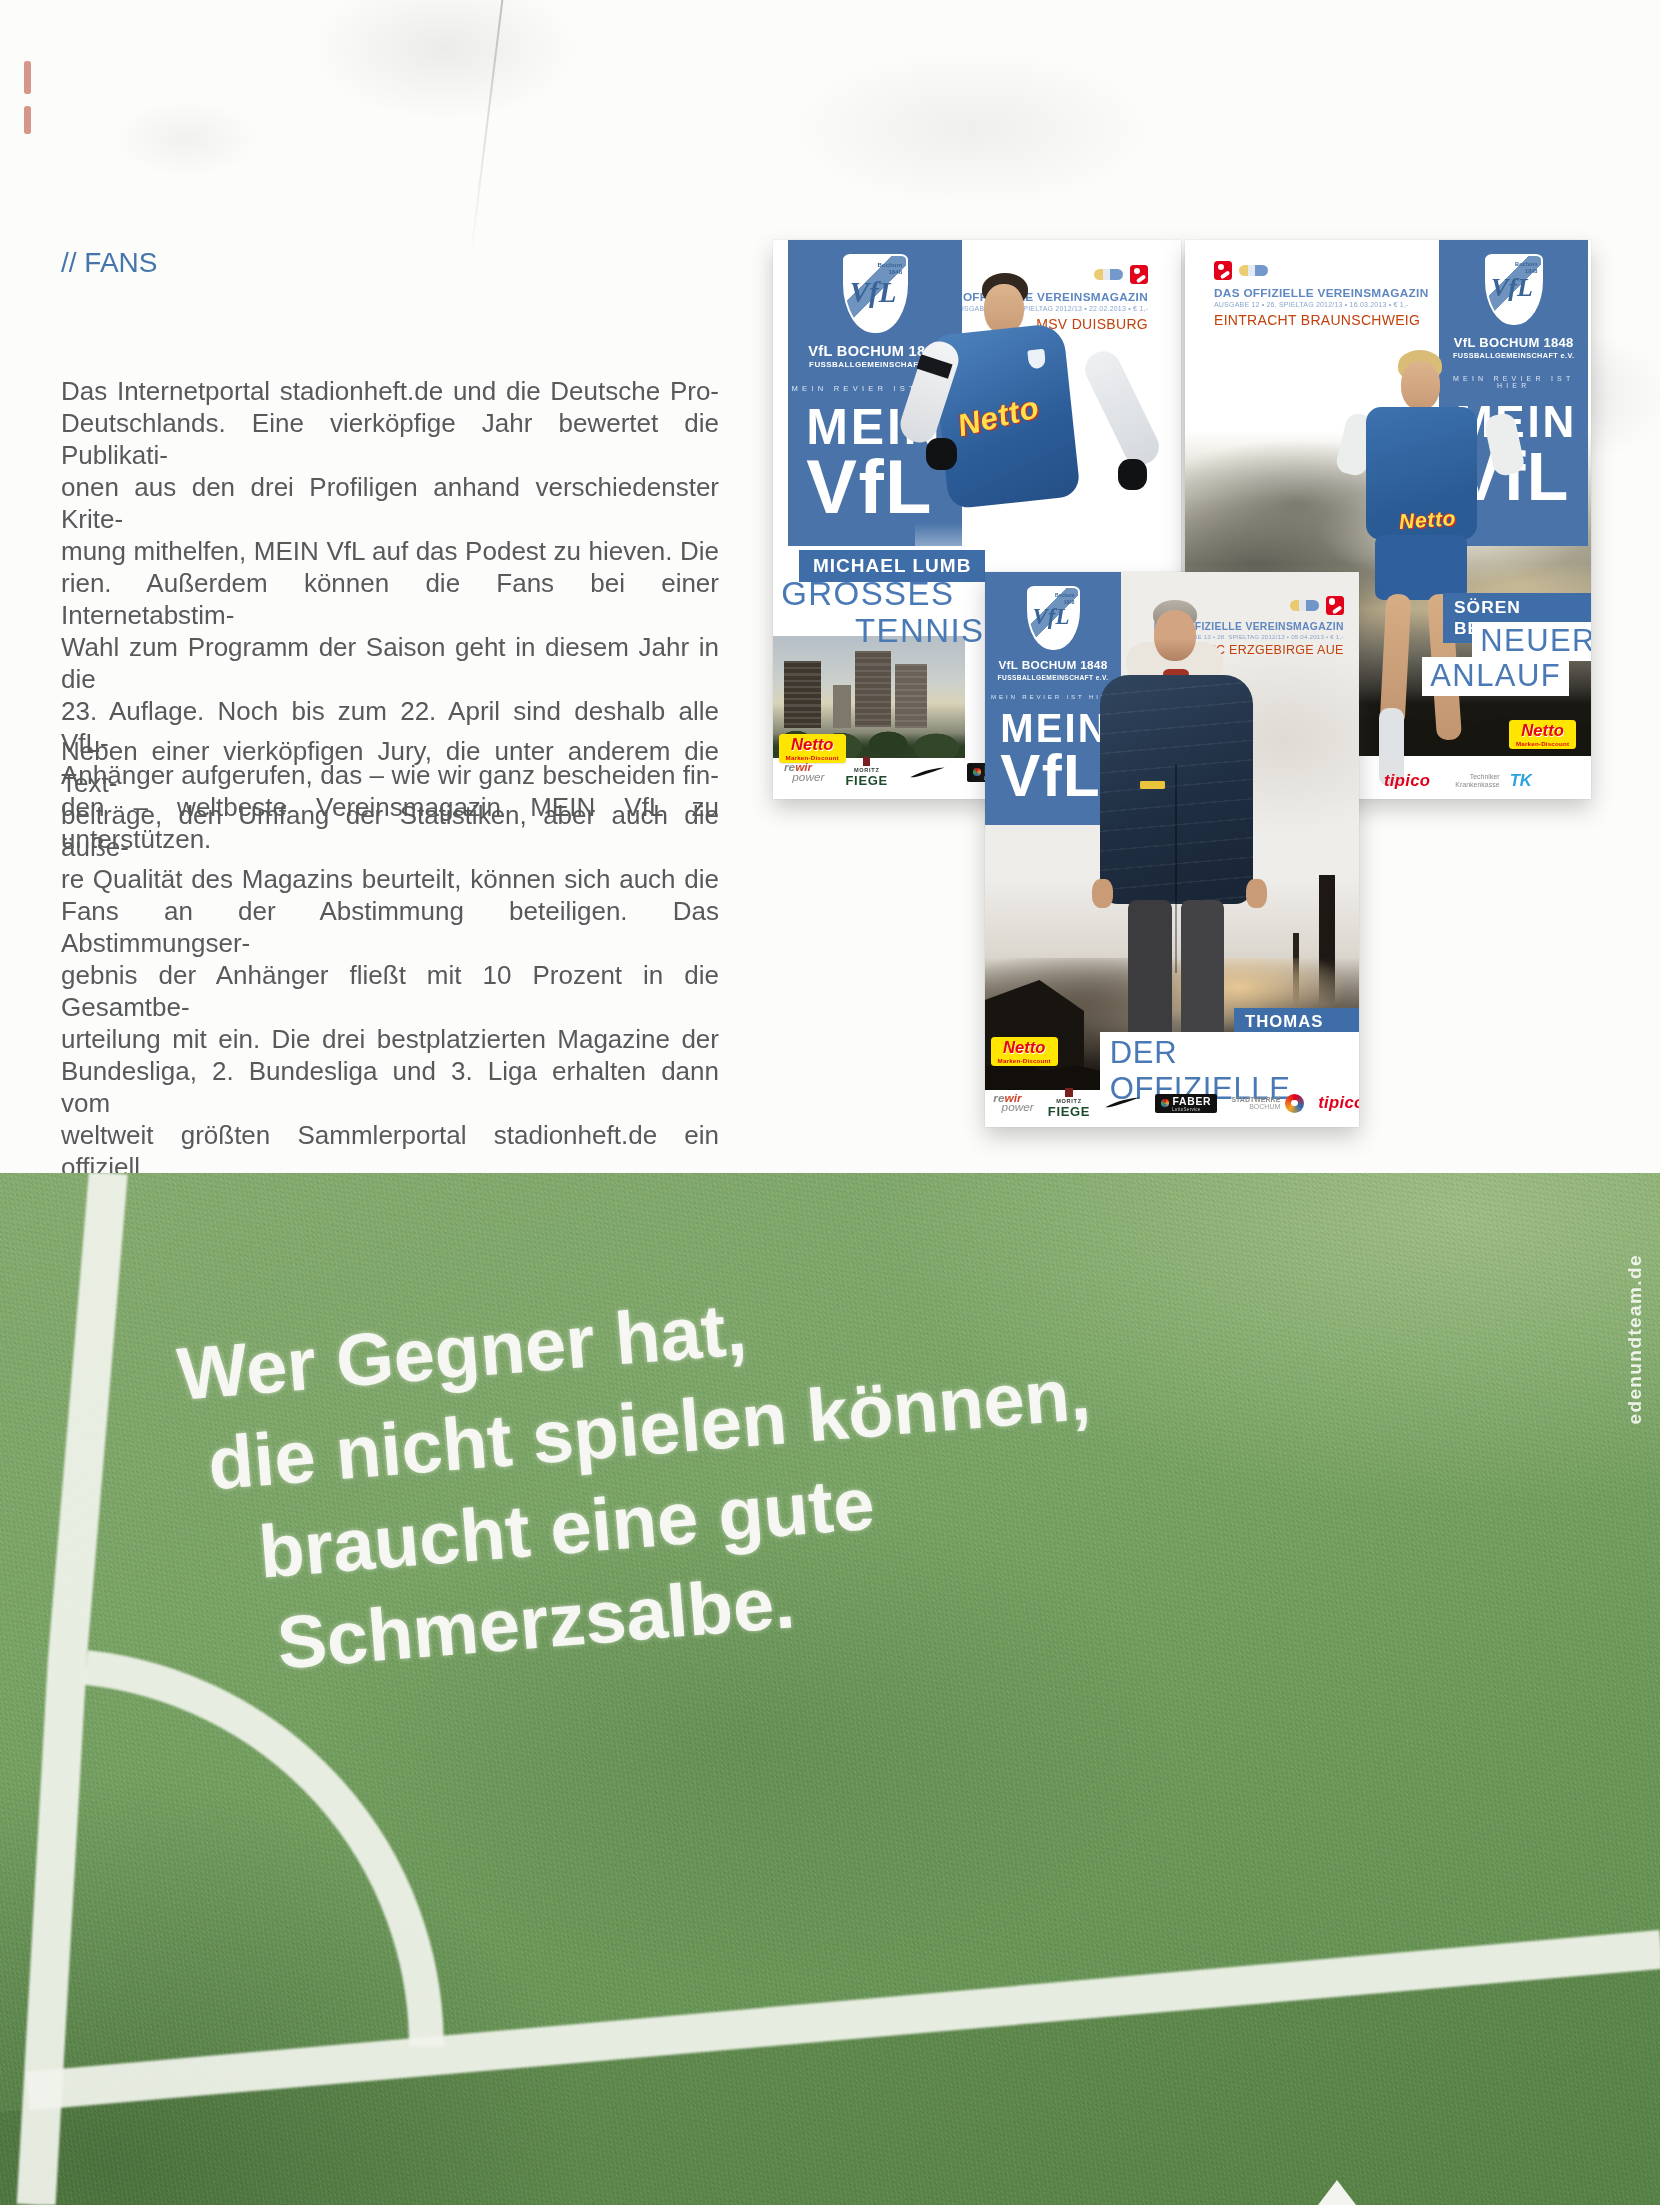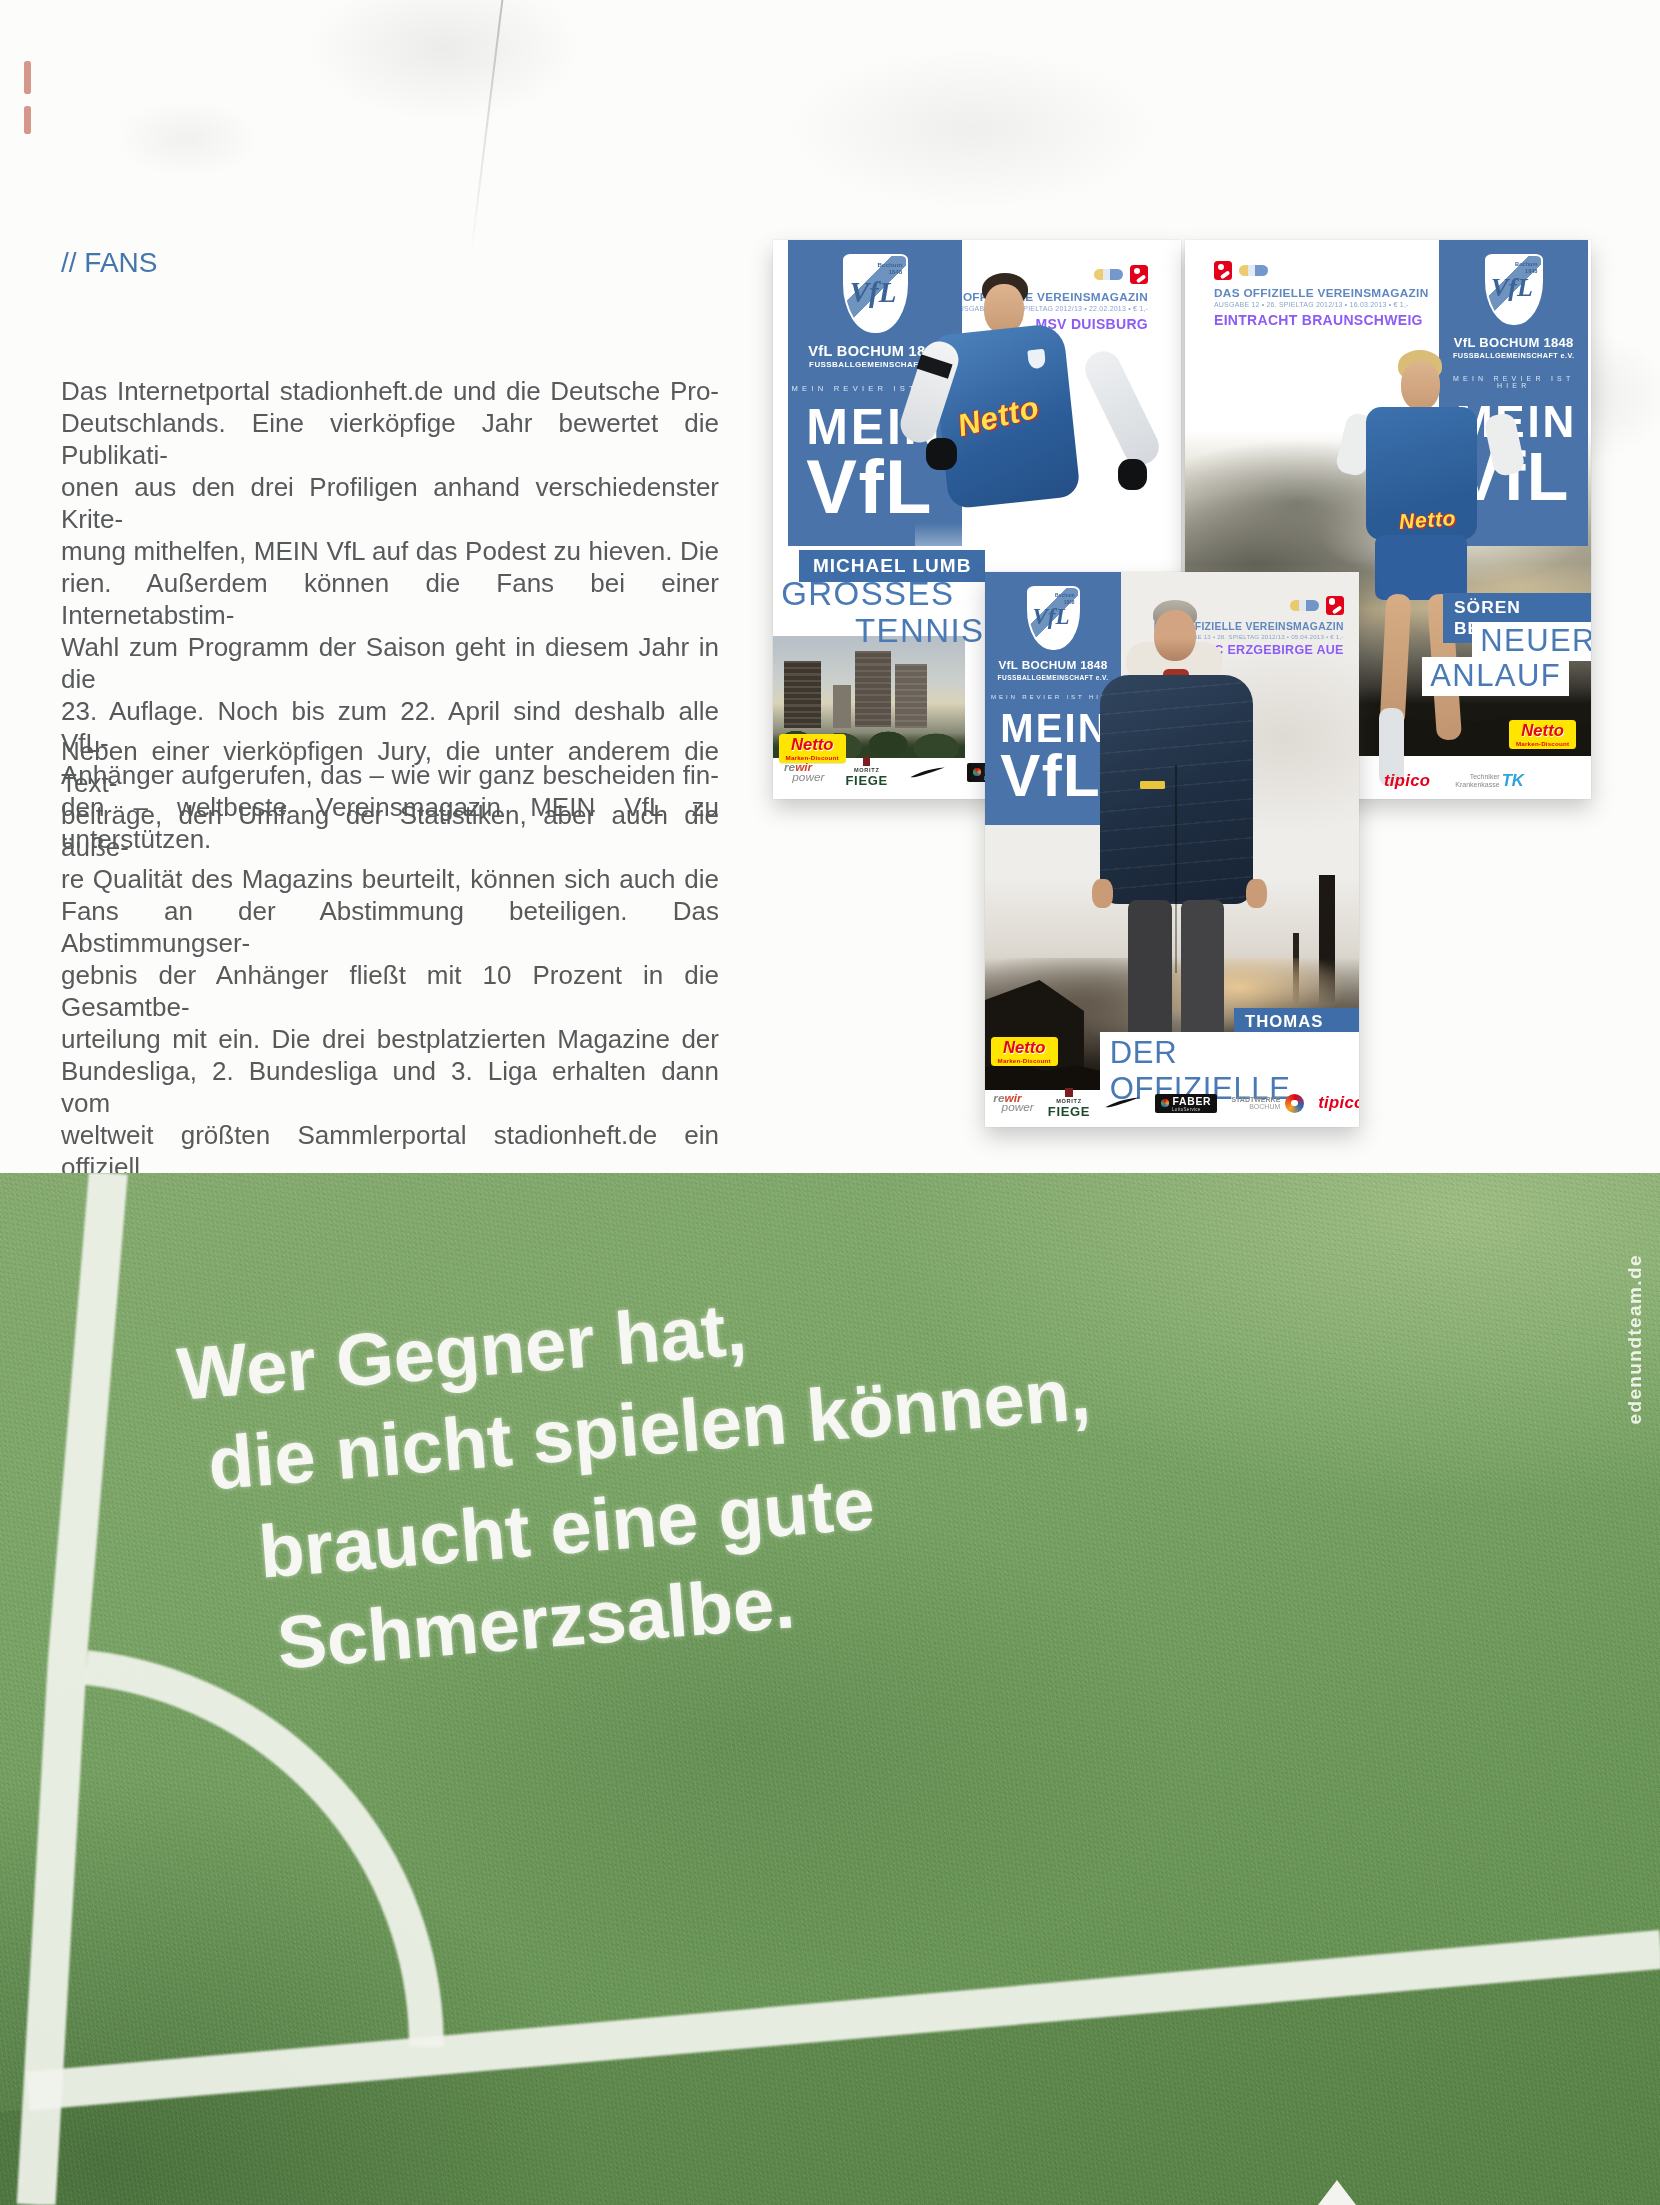--- a/index.html
+++ b/index.html
@@ -69,21 +69,21 @@
   .cover2 .mag-head{top:21px;left:29px;align-items:flex-start;text-align:left;}
   .cover3 .mag-head{top:23.6px;right:15.3px;align-items:flex-end;text-align:right;}
   .logo-row{display:flex;gap:7px;align-items:center;margin-bottom:4.2px;}
   .collector-logo{width:29px;height:11px;border-radius:5.6px;
       background:linear-gradient(90deg,#e8c35a 0 30%,#dfe6ee 30% 55%,#5b86c2 55% 100%);opacity:.85;}
   .bundesliga-logo{position:relative;width:18px;height:19.4px;background:#e2001a;border-radius:3.5px;}
   .bundesliga-logo::before{content:"";position:absolute;left:3.5px;top:2.8px;width:6.2px;height:6.2px;background:#fff;border-radius:50%;}
   .bundesliga-logo::after{content:"";position:absolute;right:2.1px;bottom:3.5px;width:9.7px;height:3.5px;background:#fff;border-radius:2.1px;transform:rotate(-35deg);}
   .mag-label{font-weight:700;color:#5f87c0;letter-spacing:0.3px;}
   .mag-info{color:#8aa5cd;letter-spacing:0.2px;}
-  .mag-opp{font-weight:700;color:#8b5cf6;letter-spacing:0.3px;margin-top:2.1px;}
+  .mag-opp{font-weight:400;color:#c2410c;letter-spacing:0.3px;margin-top:2.1px;}
   .cover1 .mag-label,.cover2 .mag-label{font-size:11.8px;} .cover3 .mag-label{font-size:10.4px;}
   .cover1 .mag-info,.cover2 .mag-info{font-size:7px;} .cover3 .mag-info{font-size:6.2px;}
   .cover1 .mag-opp,.cover2 .mag-opp{font-size:14px;} .cover3 .mag-opp{font-size:12.5px;}
 
   .name-band{position:absolute;background:#3f6da8;color:#fff;font-weight:700;letter-spacing:1px;z-index:6;}
   .headline{position:absolute;color:#4a7ab5;font-weight:400;letter-spacing:1.4px;z-index:6;}
   .cover1 .name-band{left:26px;top:310px;font-size:19px;padding:4.9px 14px;}
   .cover1 .hl1{left:8.3px;top:335px;font-size:33px;}
   .cover1 .hl2{left:82px;top:372px;font-size:33px;}
   .cover2 .name-band{left:258px;top:353px;font-size:17.4px;padding:4.2px 11px;}
@@ -218,21 +218,21 @@
   .faber .main{font-size:10.4px;font-weight:700;letter-spacing:0.7px;display:flex;align-items:flex-end;gap:3.5px;}
   .faber .dot{width:7.6px;height:7.6px;border-radius:50%;background:conic-gradient(#e2001a,#f5a623,#2e6db4,#3aa35a,#e2001a);}
   .faber .sub{font-size:4.5px;color:#ccc;letter-spacing:0.3px;}
   .stadtwerke{flex-direction:row;gap:4.9px;}
   .stadtwerke .txt{text-align:right;font-size:7px;font-weight:700;color:#8a8a8a;line-height:7.6px;}
   .stadtwerke .txt .sub{font-weight:400;color:#9a9a9a;}
   .swirl{position:relative;width:19px;height:19px;border-radius:50%;
       background:conic-gradient(from 220deg,#f5a623,#e2001a 40%,#2e6db4 72%,#f5a623);}
   .swirl::after{content:"";position:absolute;left:6.2px;top:6.2px;width:6.2px;height:6.2px;border-radius:50%;background:#fff;}
   .tipico-word{font-size:16.7px;font-weight:700;font-style:italic;color:#e2001a;letter-spacing:0.3px;}
-  .tkk{flex-direction:row;gap:2px;}
+  .tkk{flex-direction:row;gap:10px;}
   .tkk .txt{text-align:right;font-size:7px;color:#8a8a8a;line-height:7.6px;}
   .tk-mark{font-size:16.7px;font-weight:700;font-style:italic;color:#2ba3dc;}
 
   
   .ad{position:absolute;left:0;top:1173px;width:1661px;height:1032px;overflow:hidden;background:
       radial-gradient(972px 486px at 88% 4%,rgba(228,238,190,.32),transparent 60%),
       radial-gradient(694px 555px at 6% 96%,rgba(0,25,0,.22),transparent 70%),
       radial-gradient(625px 347px at 45% 55%,rgba(18,55,18,.12),transparent 70%),
       linear-gradient(168deg,#86ab6f 0%,#78a364 35%,#6a9657 65%,#5e8b4c 100%);}
   .grass-tex{position:absolute;inset:0;background:

